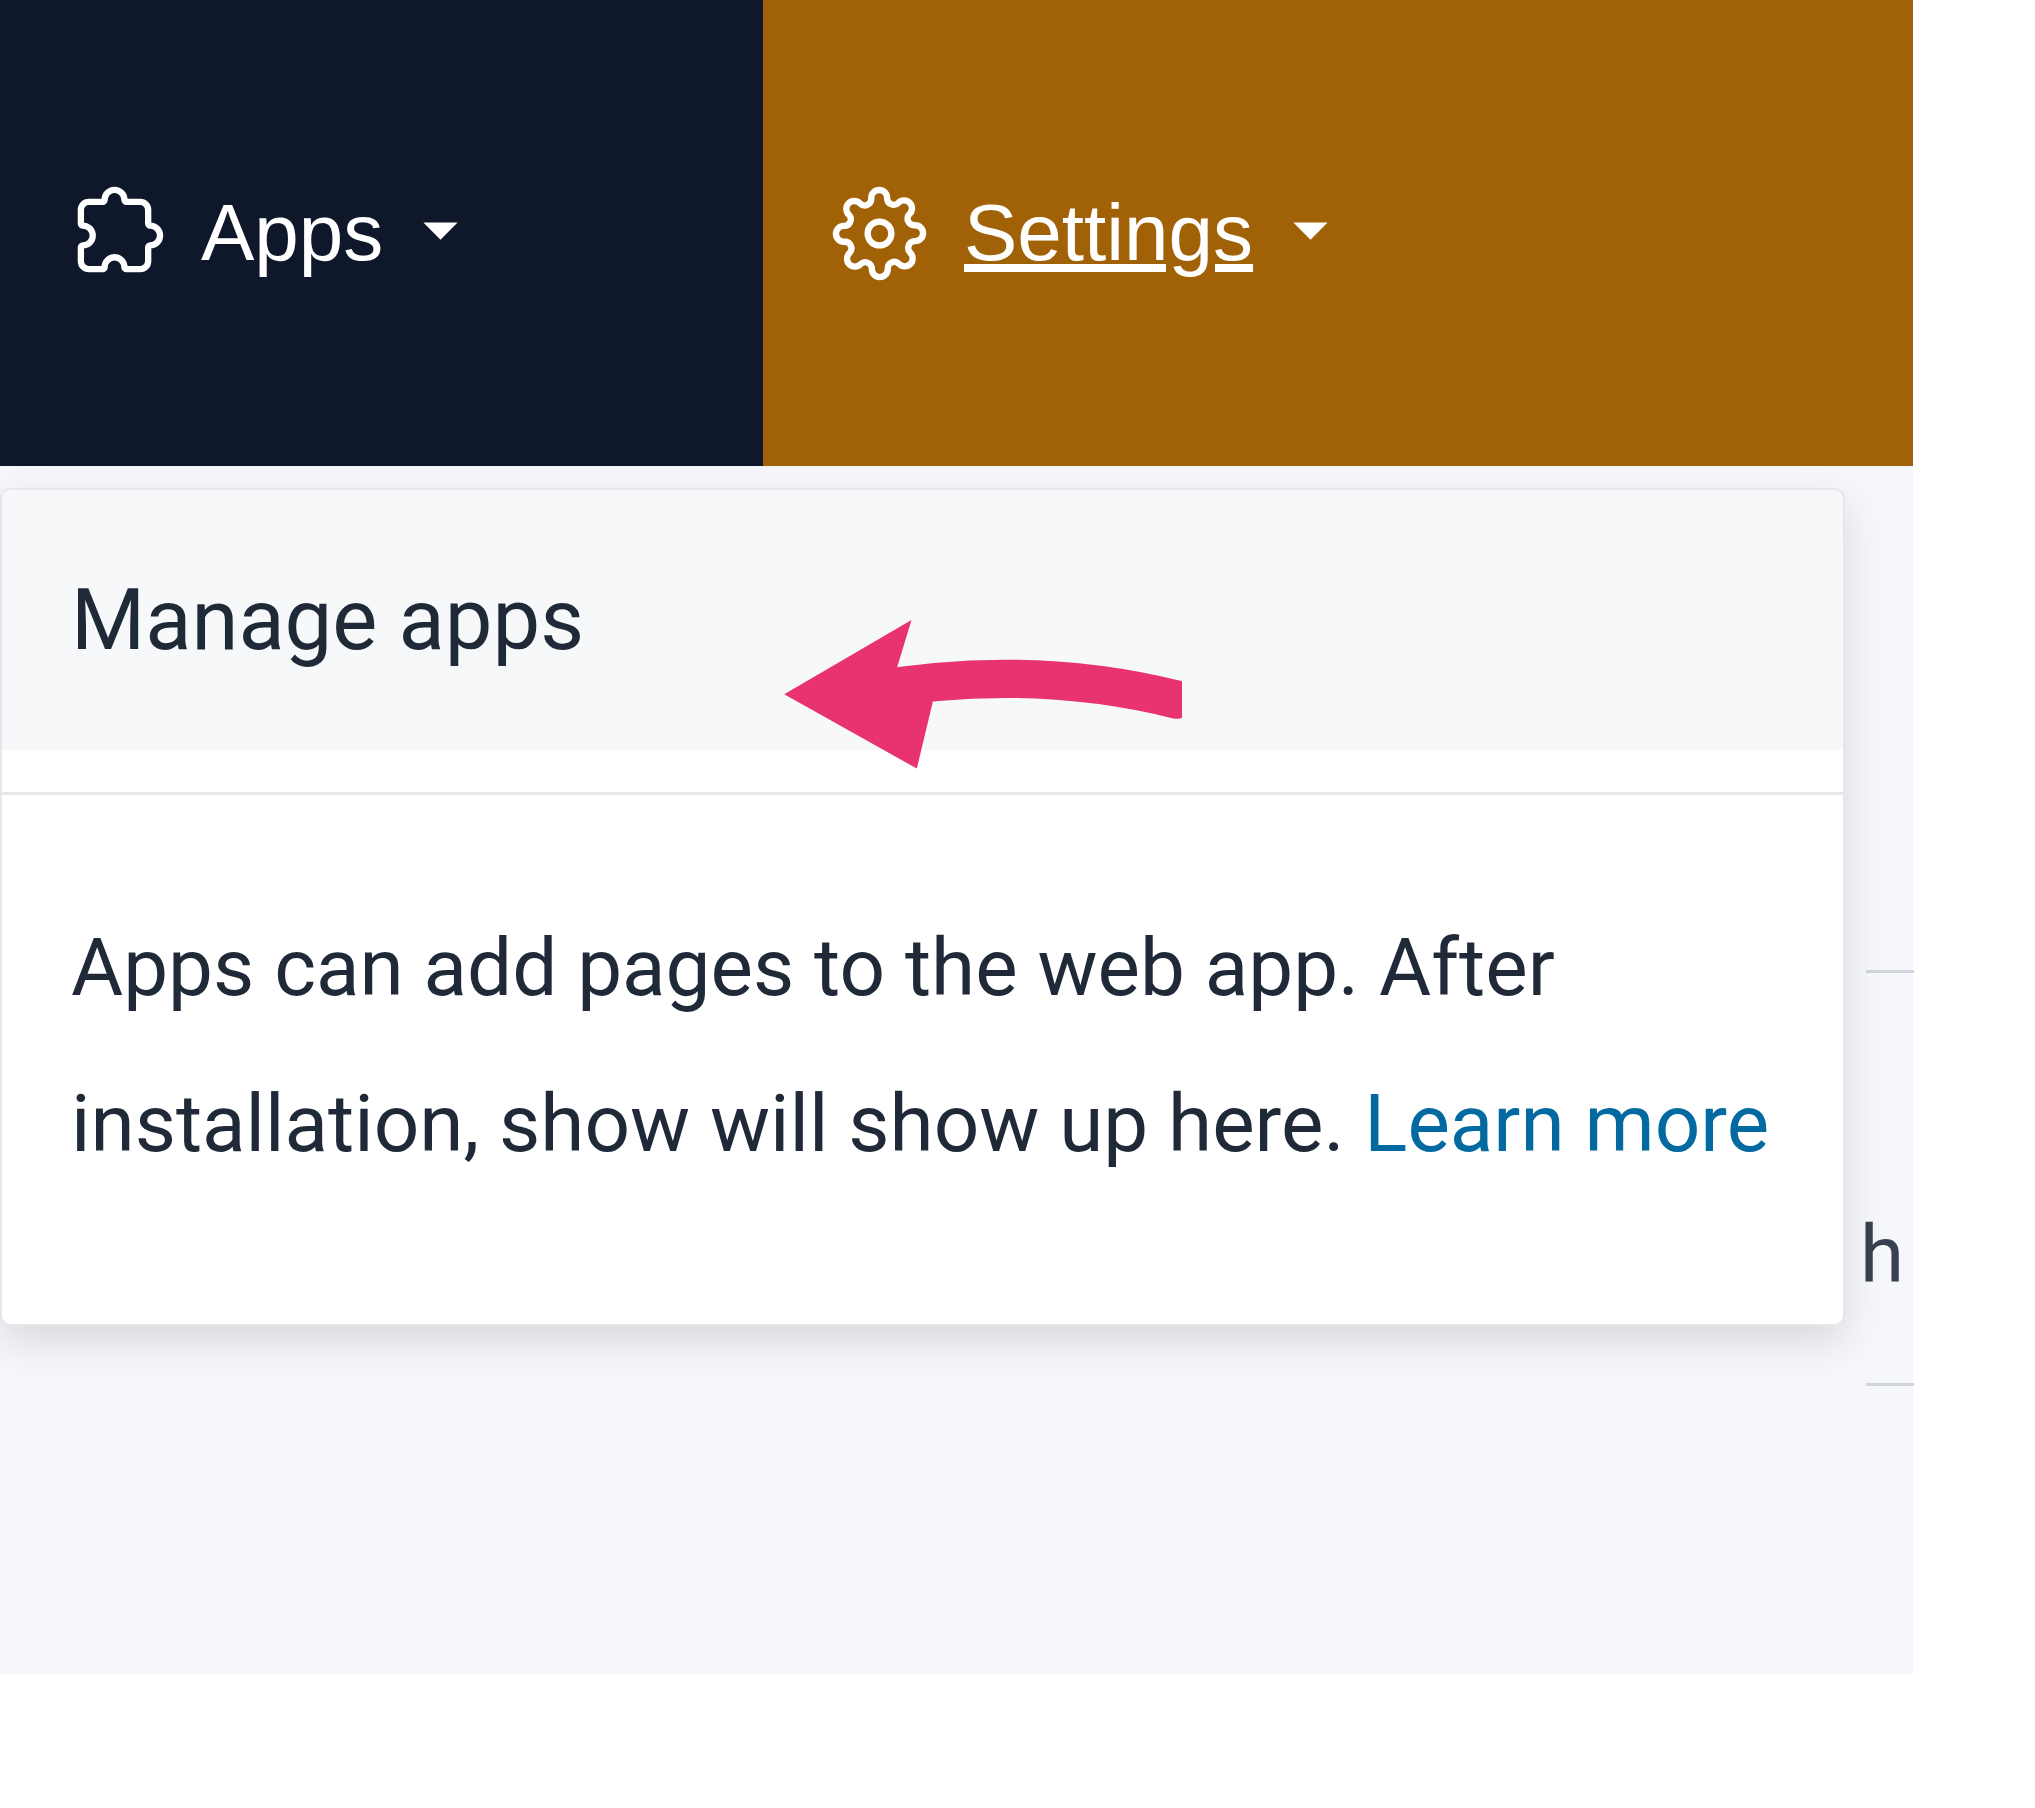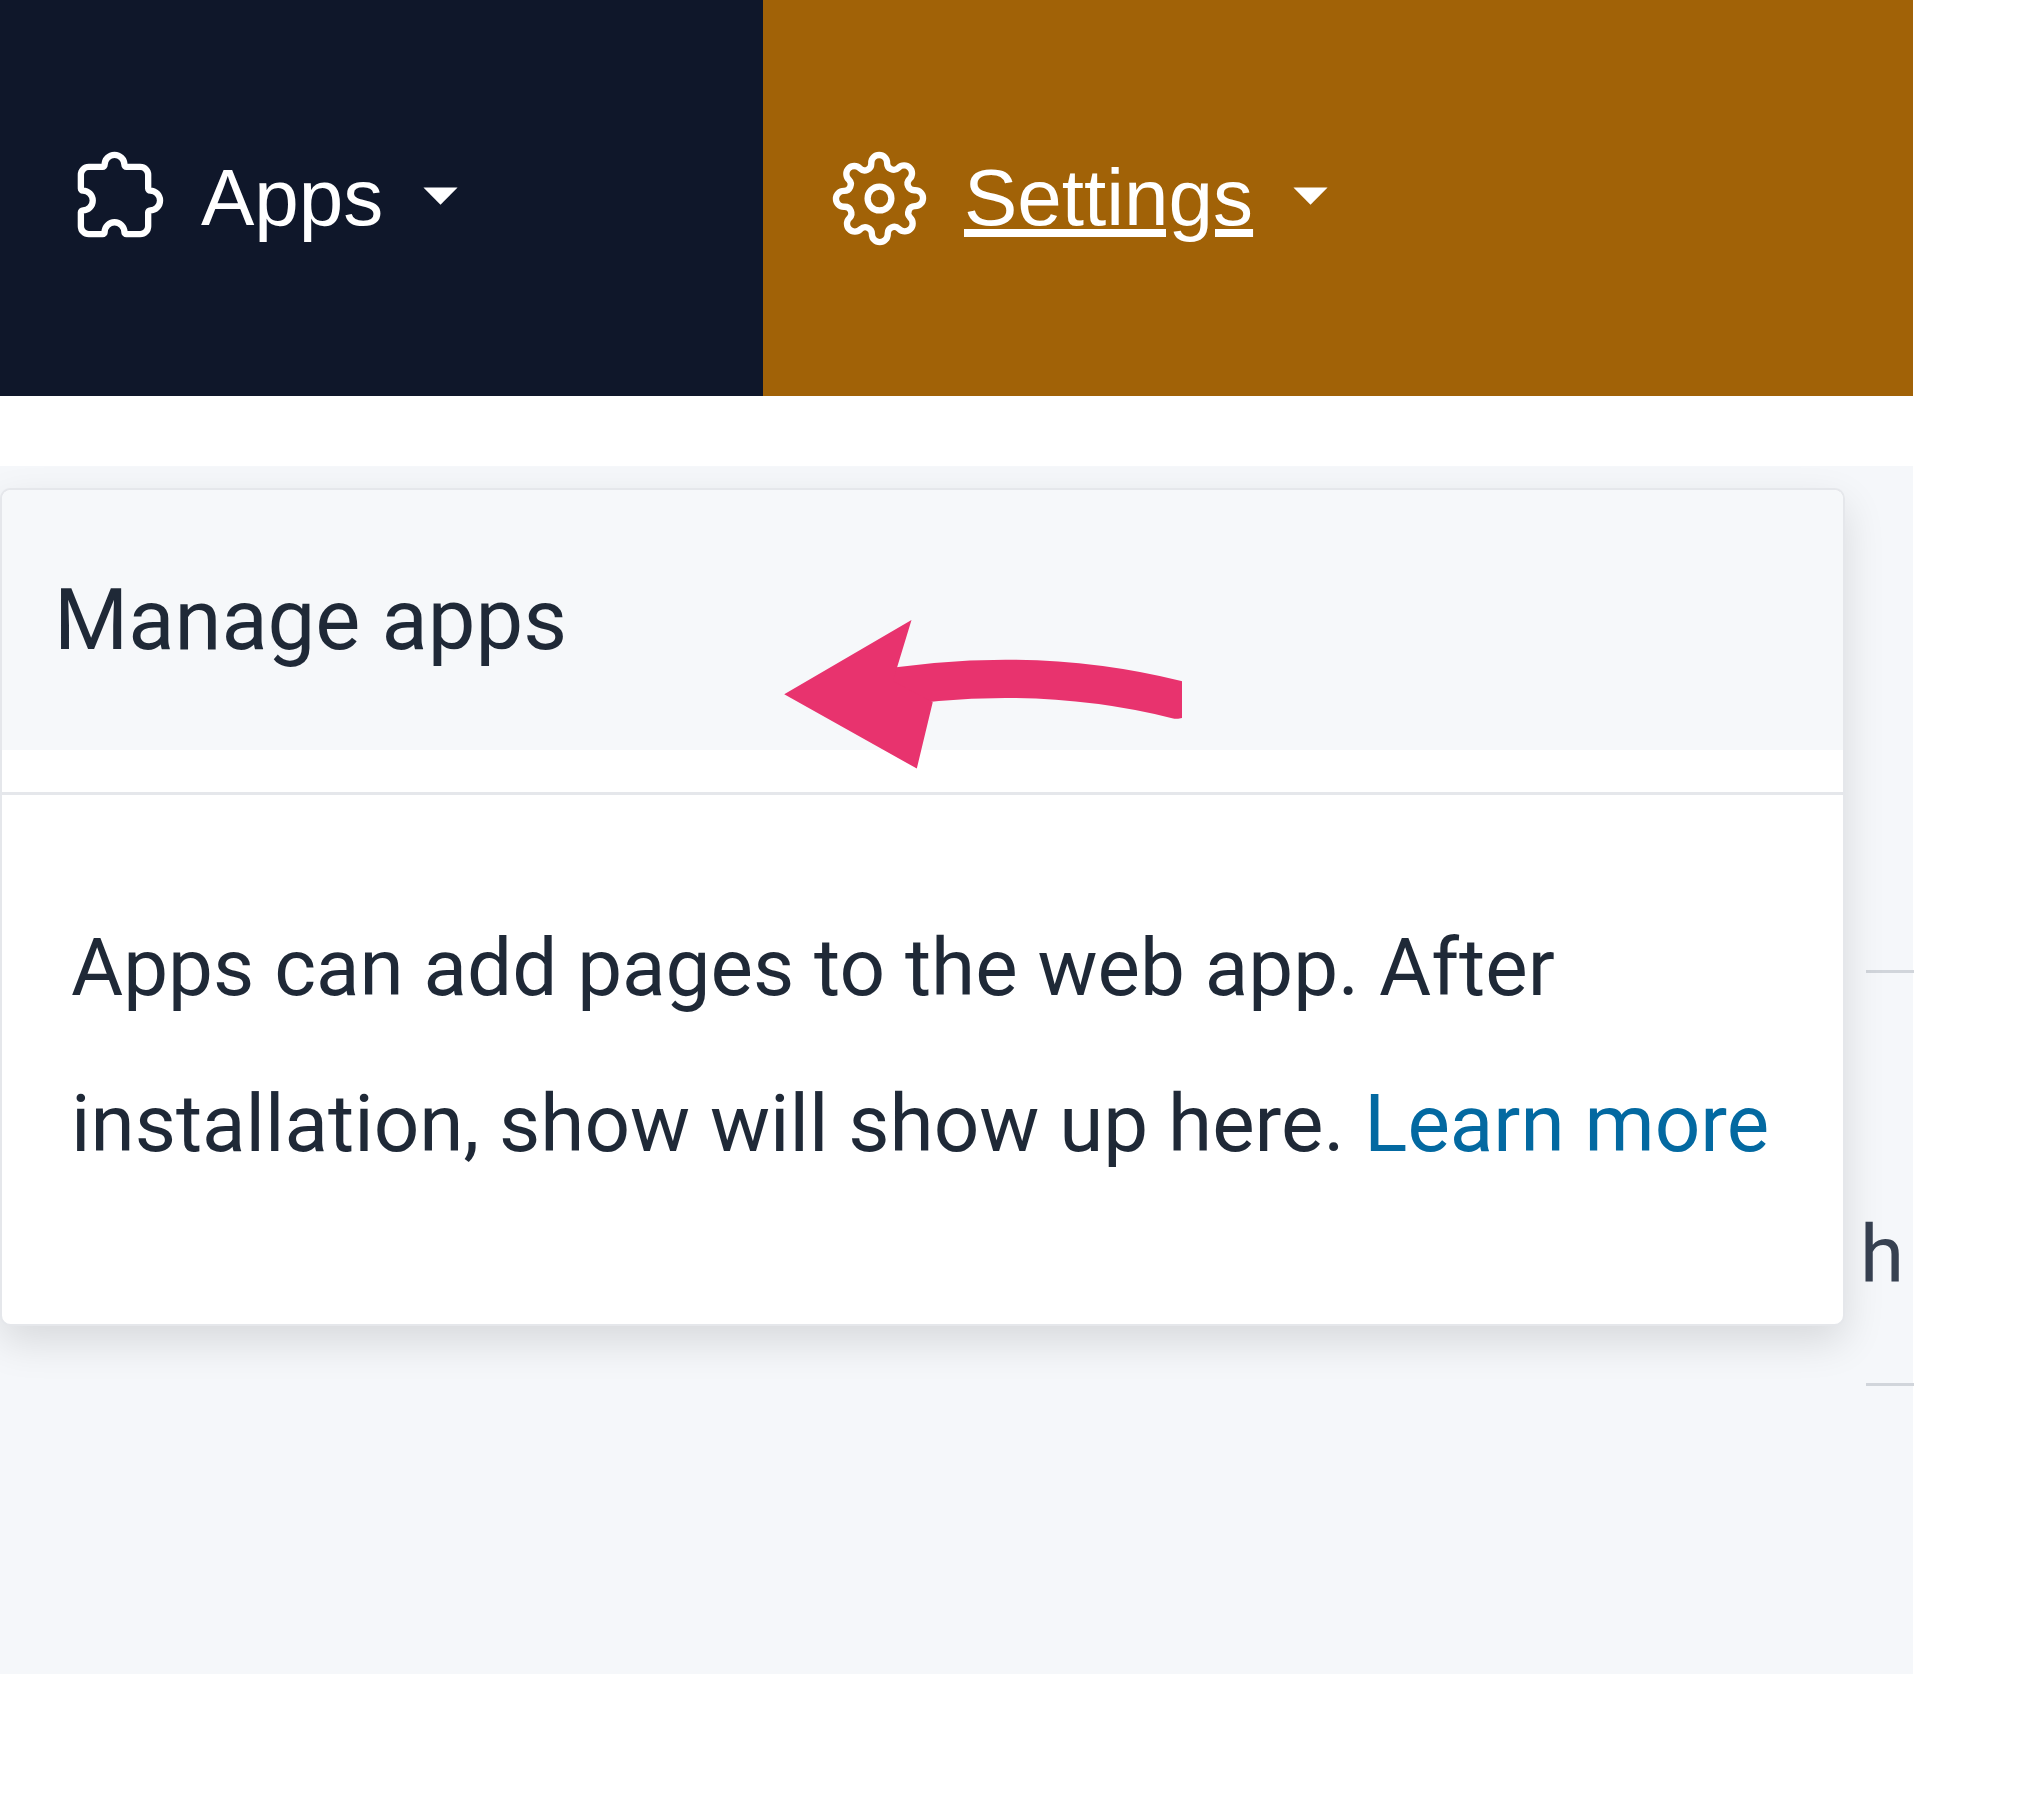--- a/index.html
+++ b/index.html
@@ -10,21 +10,21 @@
     body {
       font-family: -apple-system, BlinkMacSystemFont, "Segoe UI", Roboto, Helvetica, Arial, sans-serif;
       background: #ffffff;
       width: 2035px;
       height: 1808px;
       position: relative;
       overflow: hidden;
     }
     .navbar {
       display: flex;
-      height: 396px;
+      height: 466px;
       width: 1913px;
     }
     .nav-item {
       display: flex;
       align-items: center;
       padding: 0 69px;
       gap: 37px;
       color: #ffffff;
       font-size: 80px;
       font-weight: 500;
@@ -61,21 +61,21 @@
       width: 1845px;
       background: #ffffff;
       border: 2.1px solid #e5e7eb;
       border-radius: 10.6px;
       box-shadow: 0 16px 42px rgba(0,0,0,0.12);
       overflow: hidden;
     }
     .dropdown-item {
       display: flex;
       align-items: center;
-      padding: 80px 52px;
+      padding: 80px 69px;
       font-size: 85px;
       font-weight: 400;
       color: #1f2937;
       background: #f6f8fa;
       cursor: pointer;
     }
     .dropdown-divider {
       height: 3.2px;
       background: #e5e7eb;
       margin-top: 42px;

